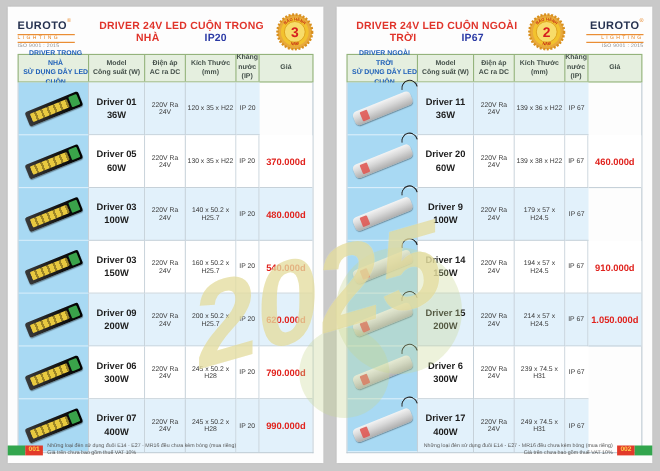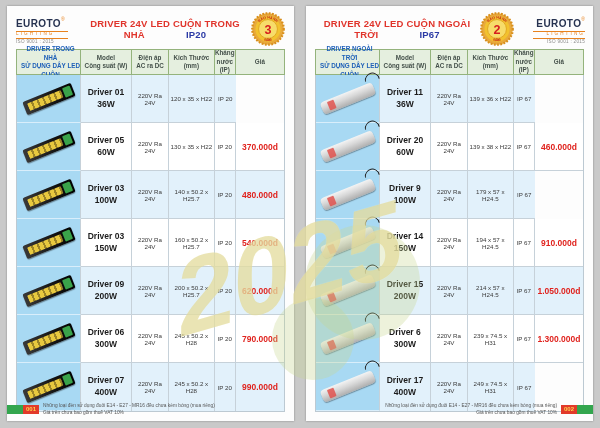--- a/index.html
+++ b/index.html
@@ -432,23 +432,20 @@
             </div>
           <div class="cell c-volt">
               <span class="small-val">220V Ra 24V</span>
             </div>
           <div class="cell c-size">
               <span class="small-val">239 x 74.5 x H31</span>
             </div>
           <div class="cell c-ip">
               <span class="small-val">IP 67</span>
             </div>
-          <div class="cell c-price">
-              <span class="price-val">1.300.000d</span>
-            </div>
         </div>
         <div class="row">
           <div class="cell c-img">
               <div class="device dev-outdoor"></div>
             </div>
           <div class="cell c-model">
               <span class="model-name">Driver 17</span>
               <span class="model-name">400W</span>
             </div>
           <div class="cell c-volt">

